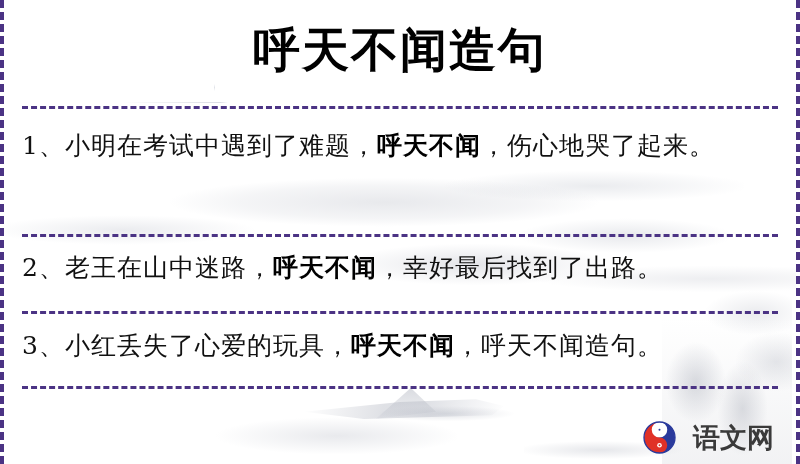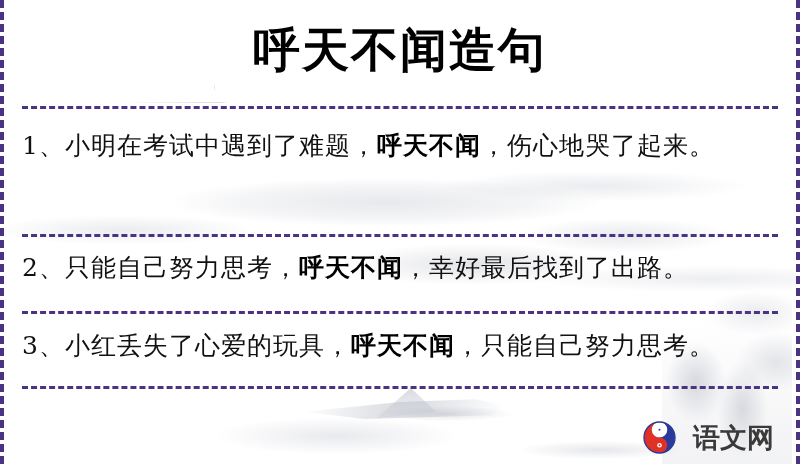--- a/index.html
+++ b/index.html
@@ -196,27 +196,27 @@
 
     <div class="divider div-1"></div>
 
     <div class="sentence s-1">
       <span>1、</span><span>小明在考试中遇到了难题，</span><span class="hl">呼天不闻</span><span>，伤心地哭了起来。</span>
     </div>
 
     <div class="divider div-2"></div>
 
     <div class="sentence s-2">
-      <span>2、</span><span>只能自己努力思考，</span><span class="hl">呼天不闻</span><span>，幸好最后找到了出路。</span>
+      <span>2、</span><span>老王在山中迷路，</span><span class="hl">呼天不闻</span><span>，幸好最后找到了出路。</span>
     </div>
 
     <div class="divider div-3"></div>
 
     <div class="sentence s-3">
-      <span>3、</span><span>小红丢失了心爱的玩具，</span><span class="hl">呼天不闻</span><span>，只能自己努力思考。</span>
+      <span>3、</span><span>小红丢失了心爱的玩具，</span><span class="hl">呼天不闻</span><span>，呼天不闻造句。</span>
     </div>
 
     <div class="divider div-4"></div>
 
     <div class="logo">
       <span class="logo-mark">
         <svg viewBox="0 0 100 100" width="33" height="33" aria-hidden="true">
           <circle cx="50" cy="50" r="47" fill="#ffffff"></circle>
           <path d="M50 3 A47 47 0 0 1 50 97 A23.5 23.5 0 0 1 50 50 A23.5 23.5 0 0 0 50 3 Z" fill="#2a3a9c"></path>
           <path d="M50 3 A47 47 0 0 0 50 97 A23.5 23.5 0 0 0 50 50 A23.5 23.5 0 0 1 50 3 Z" fill="#e03127"></path>

